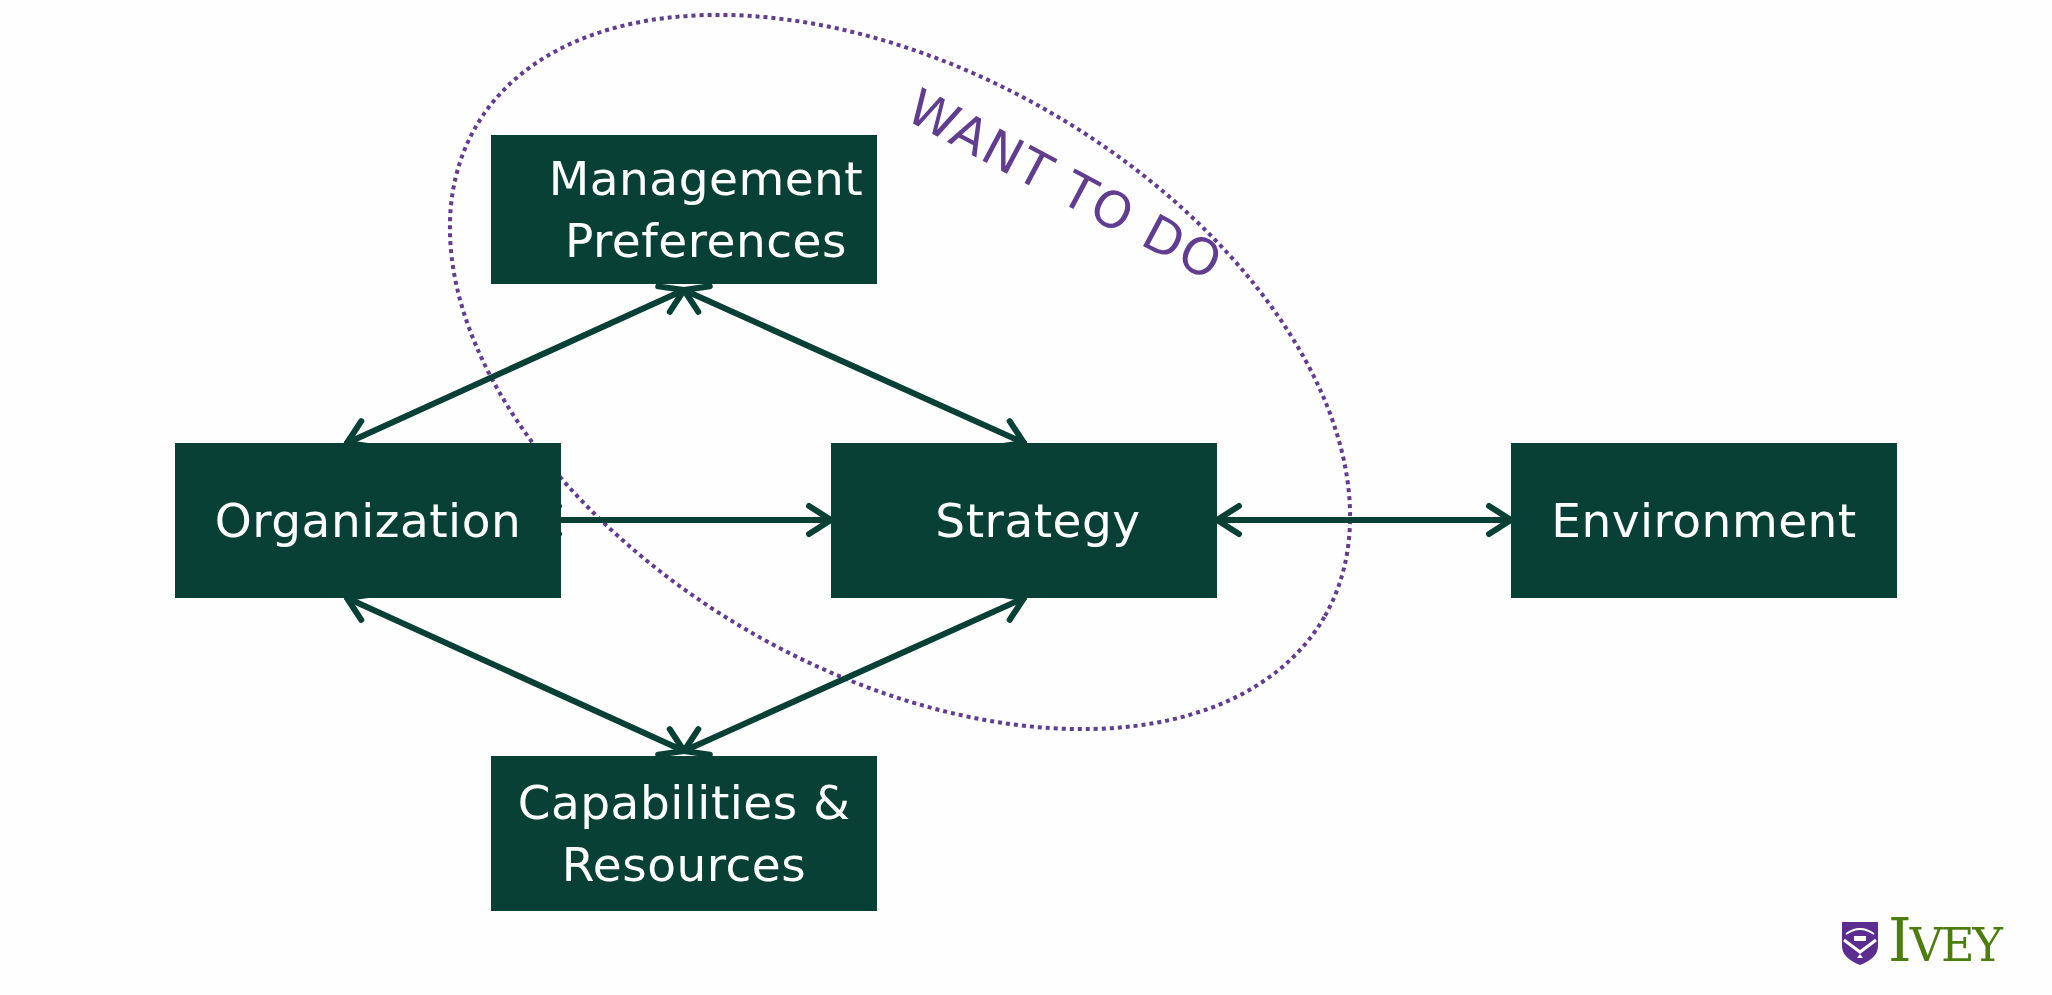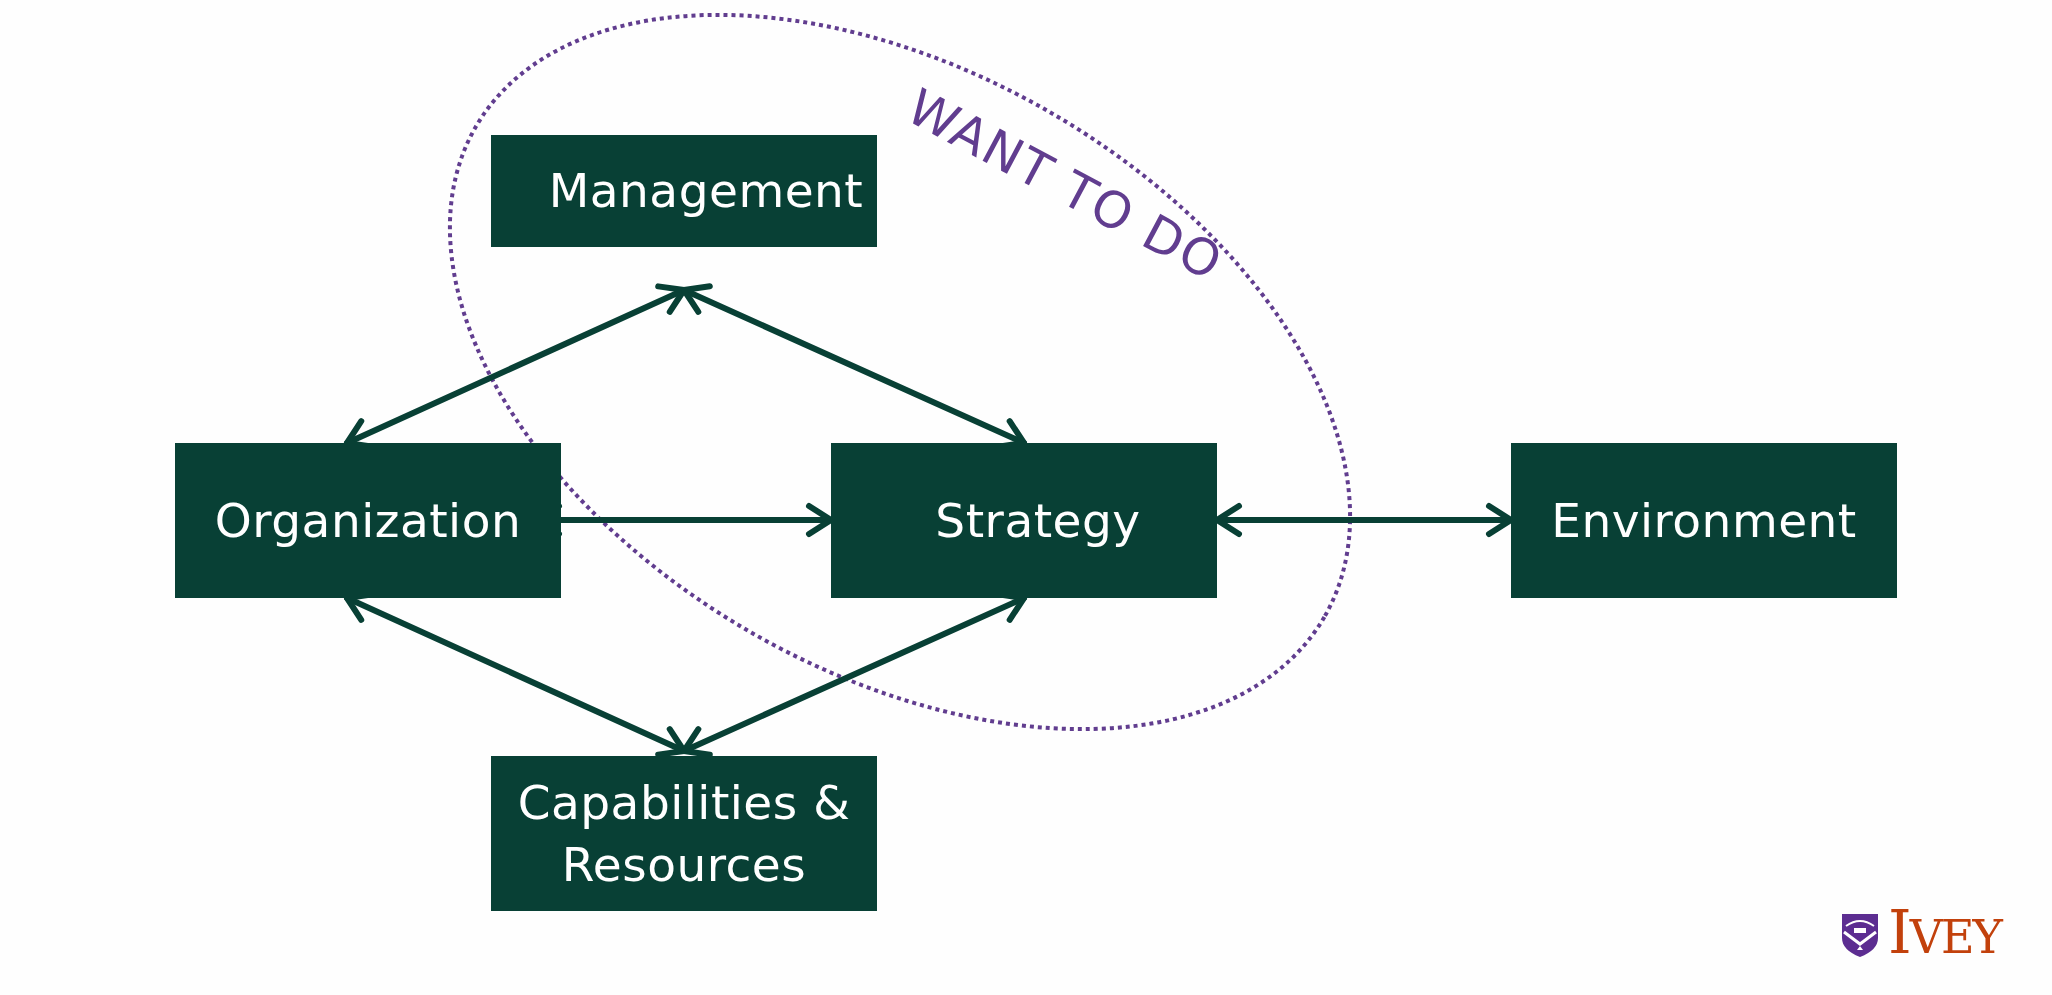--- a/index.html
+++ b/index.html
@@ -1,29 +1,29 @@
 <!DOCTYPE html>
 <html><head>
 <meta charset="utf-8">
 <style>
   html, body { margin:0; padding:0; background:#fefefe; }
   body { width:2052px; height:995px; position:relative; overflow:hidden; font-family:"DejaVu Sans", sans-serif; }
   .stage { position:absolute; left:0; top:0; width:2052px; height:995px; }
   svg.layer { position:absolute; left:0; top:0; }
   .node { position:absolute; background:#084035; color:#ffffff; display:flex; align-items:center; justify-content:center; text-align:center; font-family:"DejaVu Sans", sans-serif; font-size:47px; line-height:62px; letter-spacing:0.5px; box-sizing:border-box; }
   .node span { display:block; }
-  #n-mgmt { left:491px; top:135px; width:386px; height:112px;padding-left:44px; }
+  #n-mgmt { left:491px; top:135px; width:386px; height:149px;padding-left:44px; }
   #n-org  { left:151px; top:443px; width:386px; height:155px;margin-left:24px; }
   #n-strat{ left:831px; top:443px; width:386px; height:155px;padding-left:28px; }
   #n-env  { left:1511px; top:443px; width:386px; height:155px; }
   #n-cap  { left:491px; top:756px; width:386px; height:155px; }
   .want { position:absolute; left:925px; top:78px; color:#613d8f; font-family:"DejaVu Sans", sans-serif; font-size:50px; letter-spacing:2px; transform-origin:0 0; transform:rotate(28deg); white-space:nowrap; font-weight:normal; }
   .logo { position:absolute; left:1840px; top:898px; display:flex; align-items:center; }
   .shield { width:40px; height:46px; }
-  .logo-text { font-family:"DejaVu Serif", serif; color:#c2410c; font-size:60px; line-height:68px; margin-left:8px; letter-spacing:-2px; }
+  .logo-text { font-family:"DejaVu Serif", serif; color:#4d7c0f; font-size:60px; line-height:84px; margin-left:8px; letter-spacing:-2px; }
   .logo-text .sc { font-size:46px; }
 </style>
 </head>
 <body>
 
 <div class="stage">
 
   <svg class="layer" width="2052" height="995" viewBox="0 0 2052 995">
     <defs>
       <marker id="ah" viewBox="0 0 20 20" refX="17" refY="10" markerWidth="7" markerHeight="7" orient="auto-start-reverse" markerUnits="userSpaceOnUse">
@@ -52,20 +52,21 @@
         <path d="M698.3171676312492,729.205076026315 L684,751 L709.8073785964556,754.738878171218"></path>
         <path d="M1009.6828323687508,619.794923973685 L1024,598 L998.1926214035444,594.261121828782"></path>
       </g>
   </svg>
 
   <div class="want">WANT TO DO</div>
 
   <div class="node" id="n-mgmt">
     <div>
       <span>Management</span>
+      <span>Preferences</span>
     </div>
   </div>
   <div class="node" id="n-org">
     <span>Organization</span>
   </div>
   <div class="node" id="n-strat">
     <span>Strategy</span>
   </div>
   <div class="node" id="n-env">
     <span>Environment</span>

